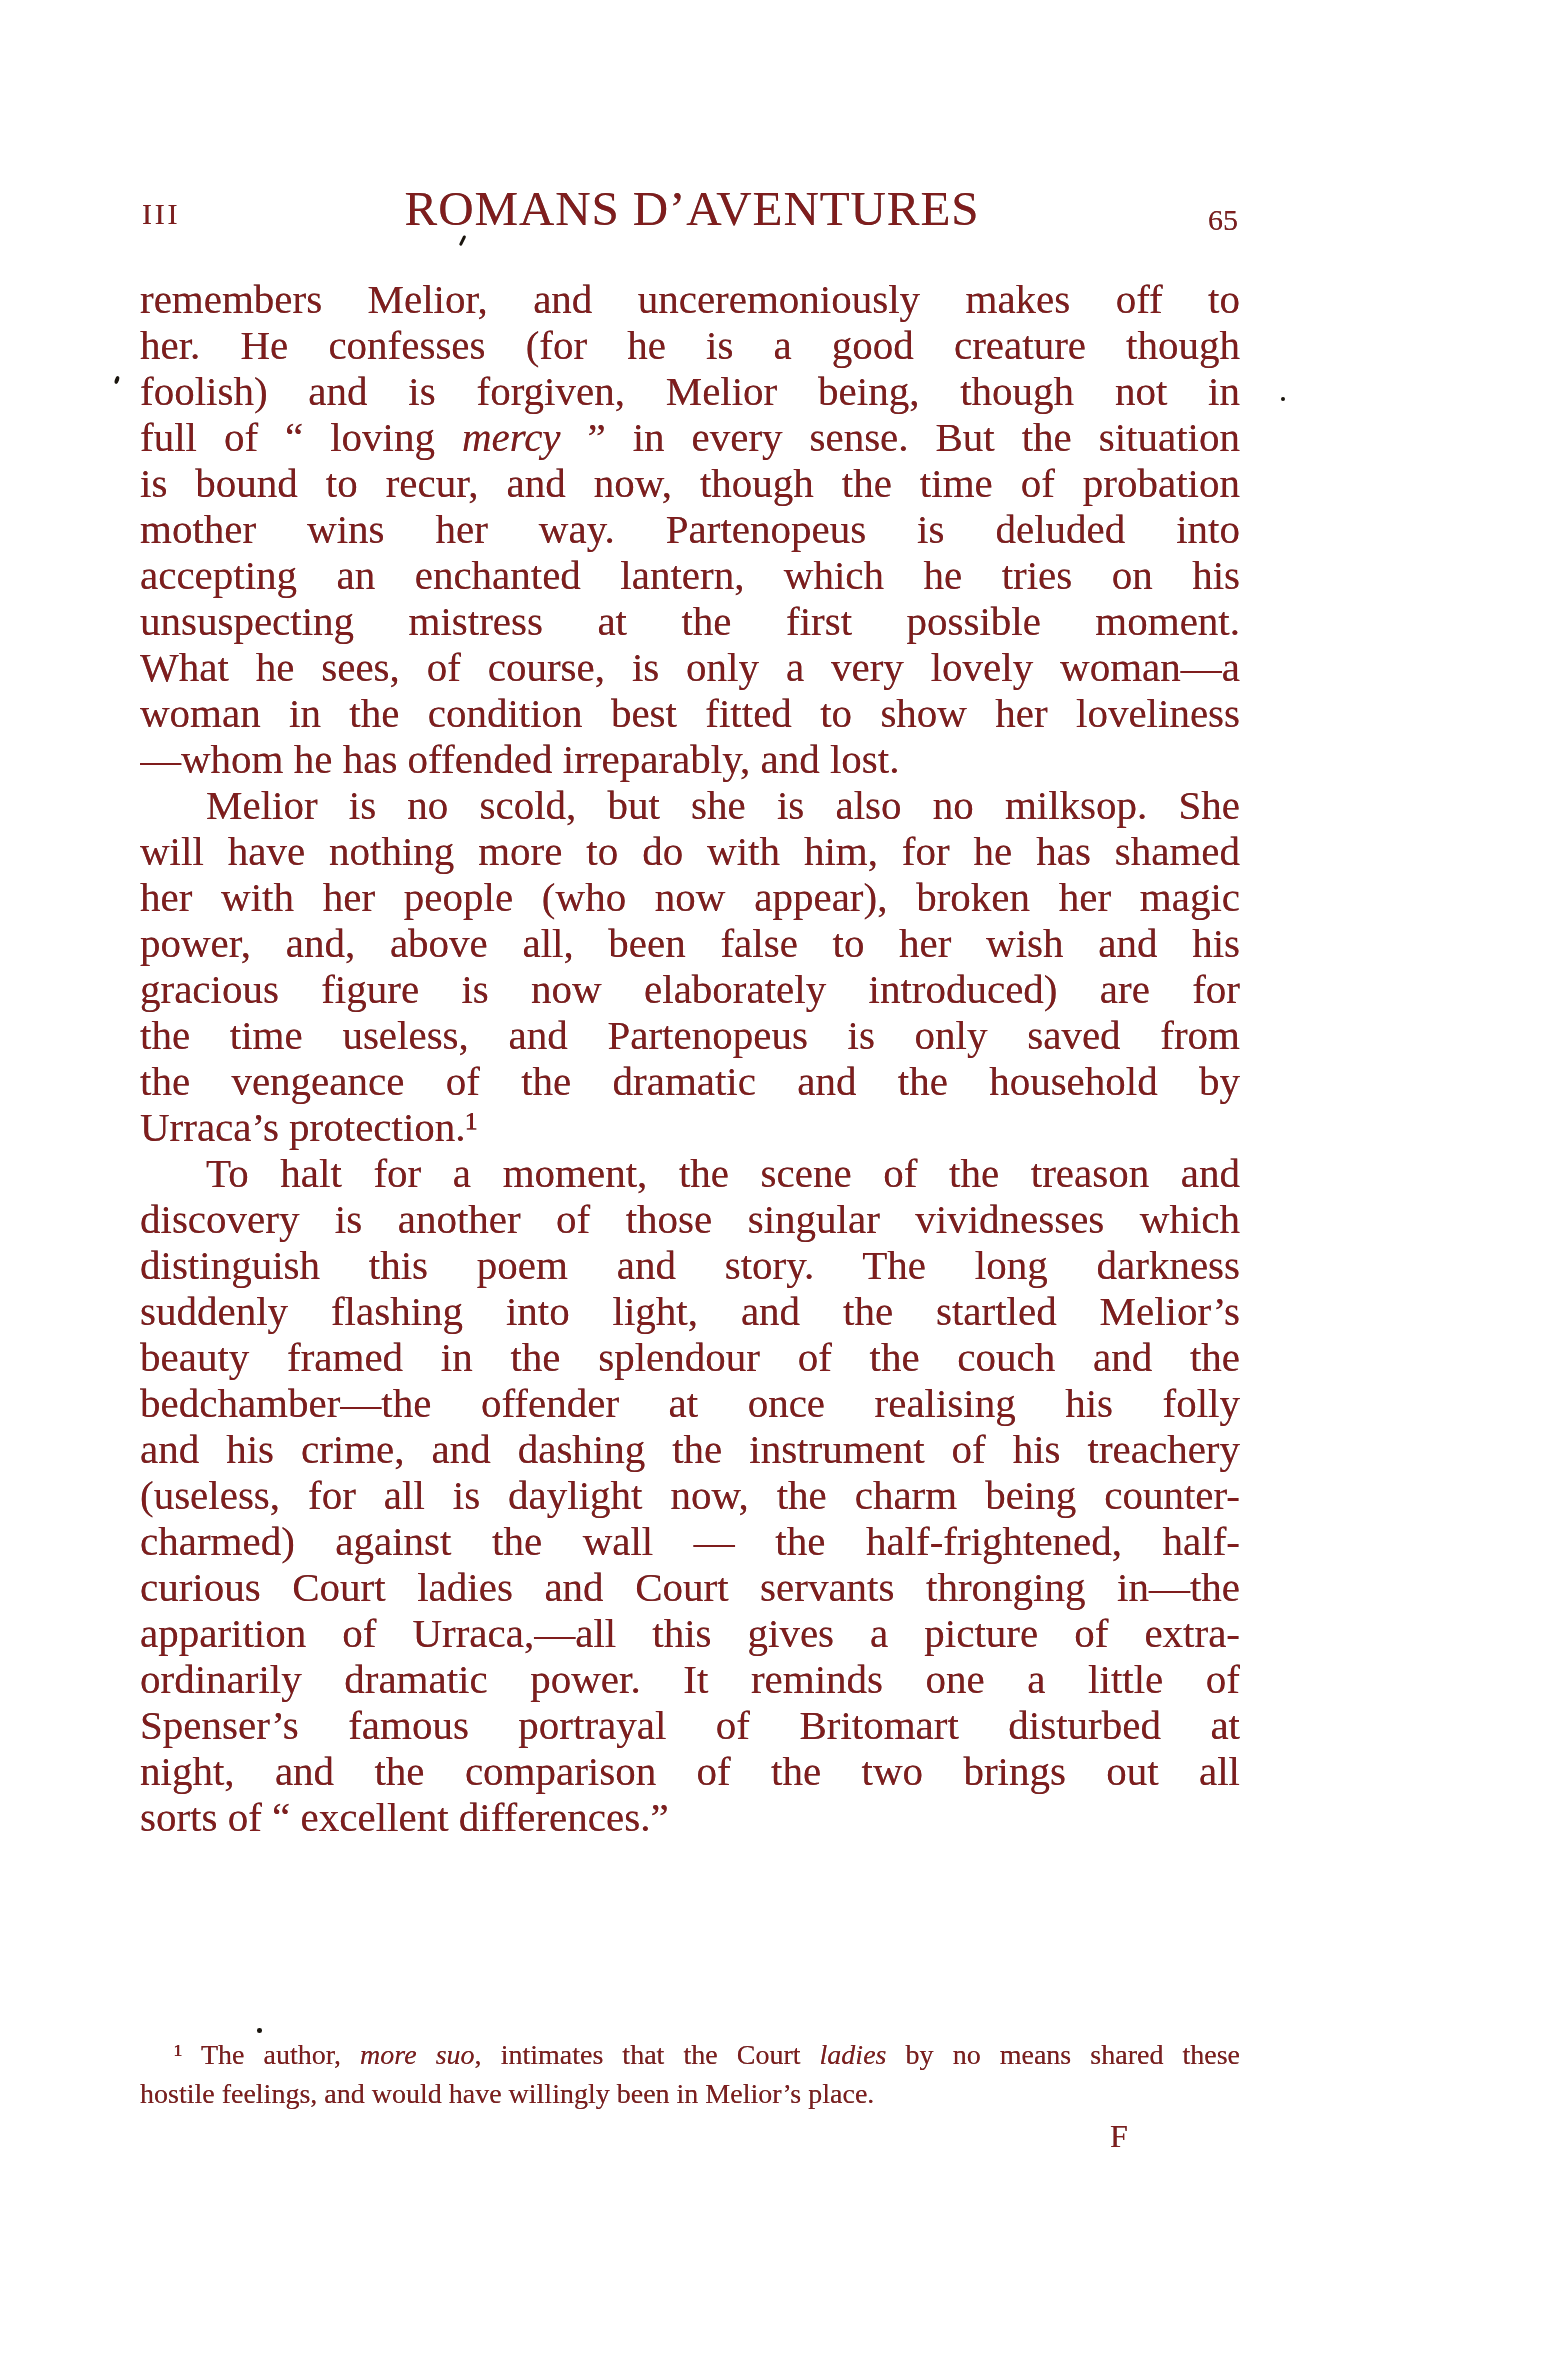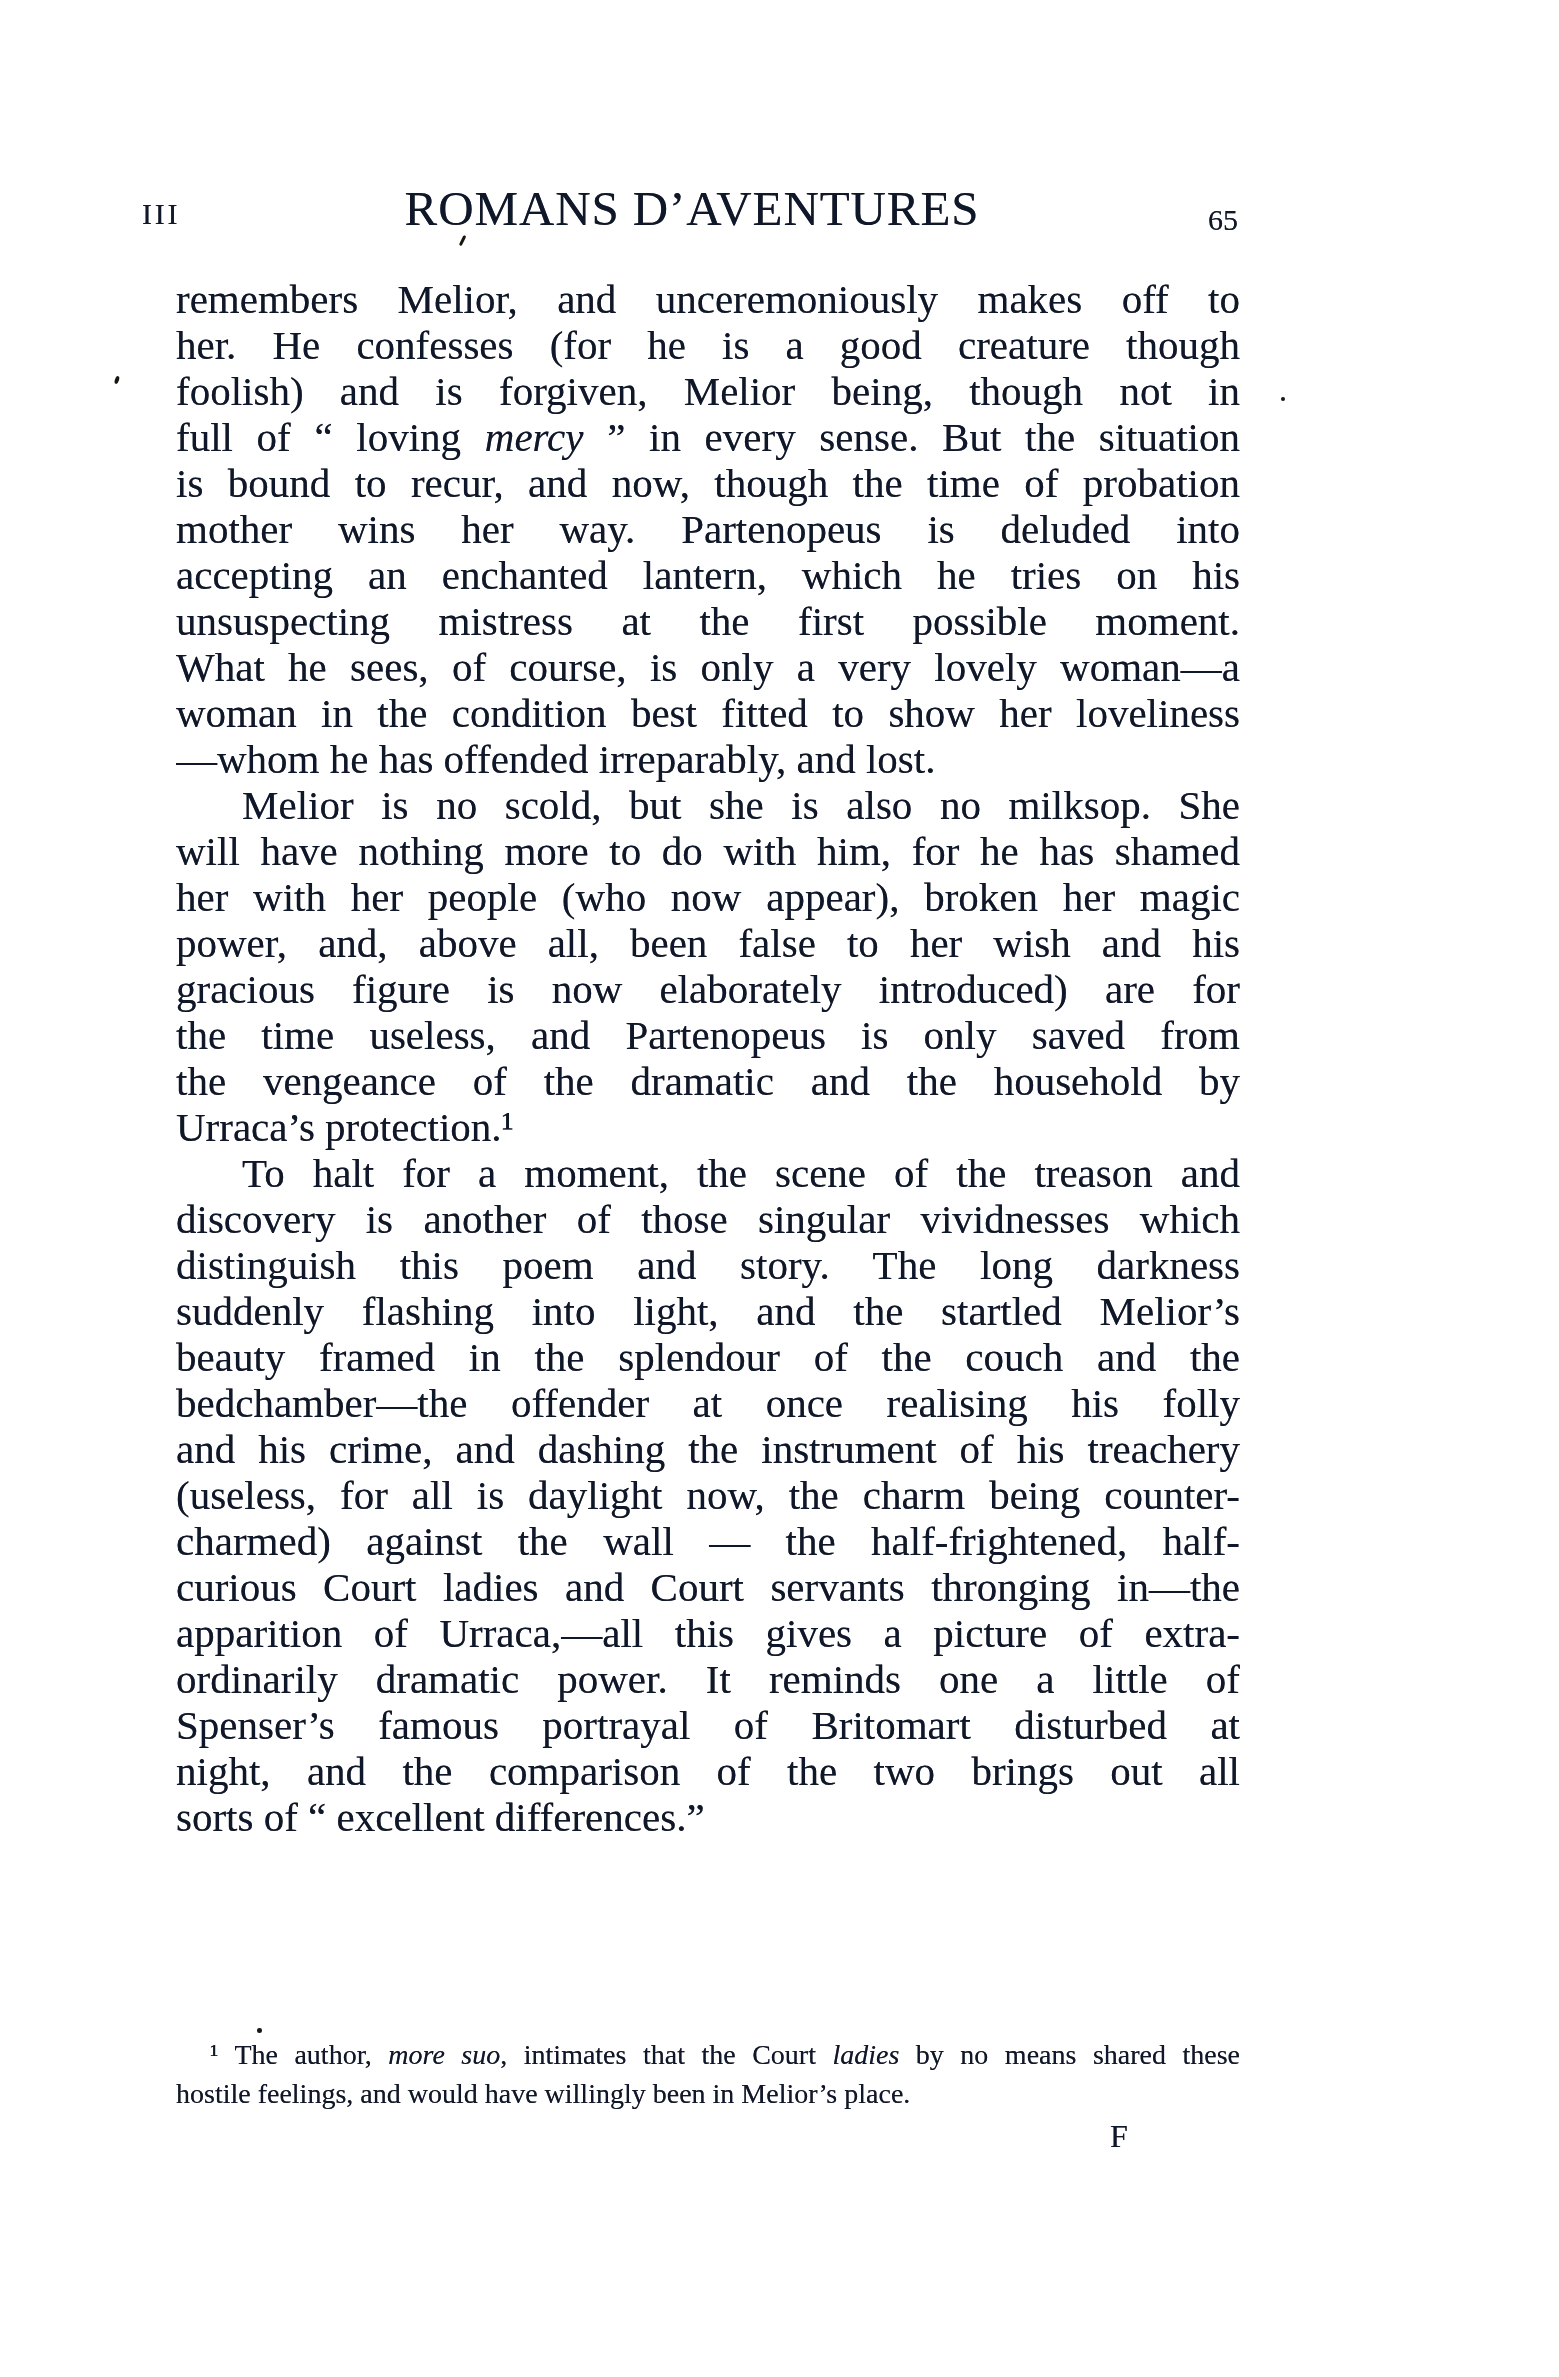--- a/index.html
+++ b/index.html
@@ -6,21 +6,21 @@
     margin: 0;
     padding: 0;
     background: #ffffff;
   }
   .page {
     position: relative;
     width: 1560px;
     height: 2377px;
     background: #ffffff;
     font-family: "Liberation Serif", serif;
-    color: #0f172a;
+    color: #7f1d1d;
     overflow: hidden;
     text-shadow: 0 0 0.5px rgba(20,16,10,0.65);
   }
 
   
   .running-head {
     position: absolute;
     left: 140px;
     top: 182px;
     width: 1100px;
@@ -61,21 +61,20 @@
     width: 1100px;
     font-size: 41px;
     line-height: 46px;
   }
   .para { margin: 0; }
   .line {
     text-align: justify;
     text-align-last: justify;
     height: 46px;
     overflow: hidden;
-    margin-left: 36px;
   }
   .line.last { text-align-last: left; }
   .body-text .para.indent .line:first-child { text-indent: 66px; }
 
   
   .footnote {
     position: absolute;
     left: 140px;
     top: 2035px;
     width: 1100px;

